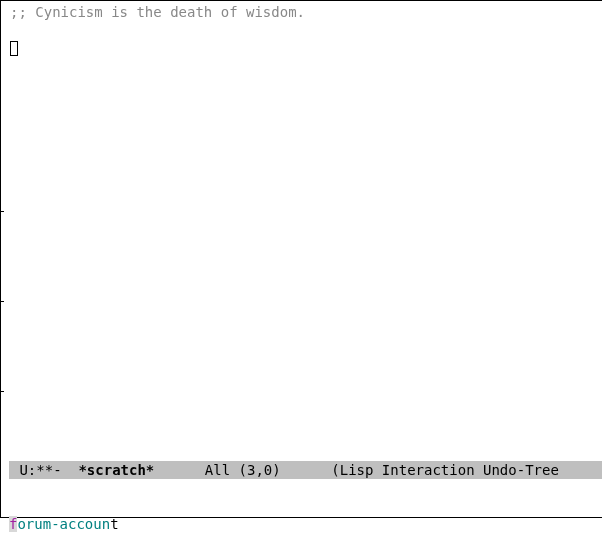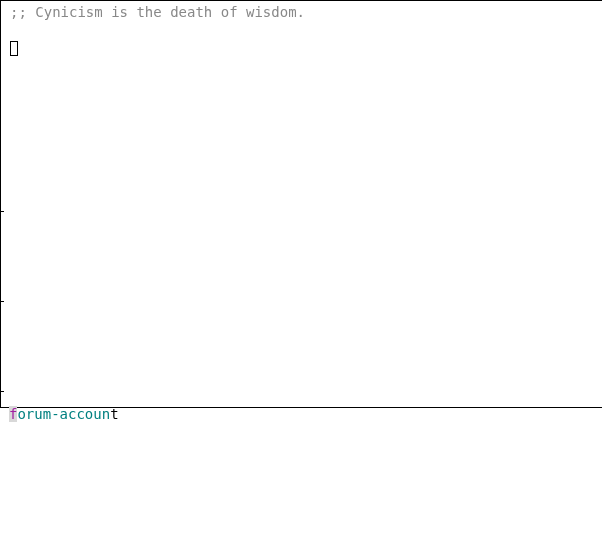--- a/index.html
+++ b/index.html
@@ -9,21 +9,21 @@
     height: 556px;
     overflow: hidden;
     background: #fff;
     font-family: "DejaVu Sans Mono", "Menlo", "Consolas", monospace;
     font-size: 14px;
     line-height: 18px;
   }
   .frame {
     position: relative;
     width: 602px;
-    height: 408px;
+    height: 518px;
     box-sizing: border-box;
     border: 1px solid #000;
     border-right: none;
   }
   .left-edge {
     position: absolute;
     left: 0;
     top: 0;
     bottom: 0;
     width: 8px;
@@ -98,19 +98,20 @@
   <div class="left-edge">
     <div class="tick" style="top:210px"></div>
     <div class="tick" style="top:300px"></div>
     <div class="tick" style="top:390px"></div>
   </div>
 
   <div class="buffer"><span class="comment">;; Cynicism is the death of wisdom.</span>
 
 <span class="cursor-box"></span></div>
 
+  <div class="modeline"><span> U:**-  </span><span class="bufname">*scratch*</span><span>      All (3,0)      (Lisp Interaction Undo-Tree</span></div>
 
   <div class="minibuffer">
     <div class="mb-line"><span class="hl-purple">f</span><span class="hl-teal">orum-accoun</span><span>t</span></div>
     
   </div>
 
 </div>
 
 </body></html>

